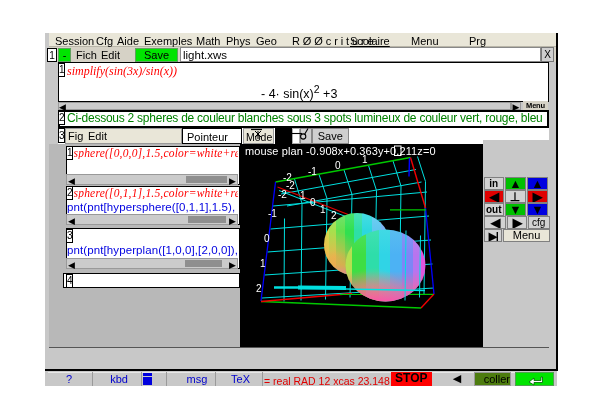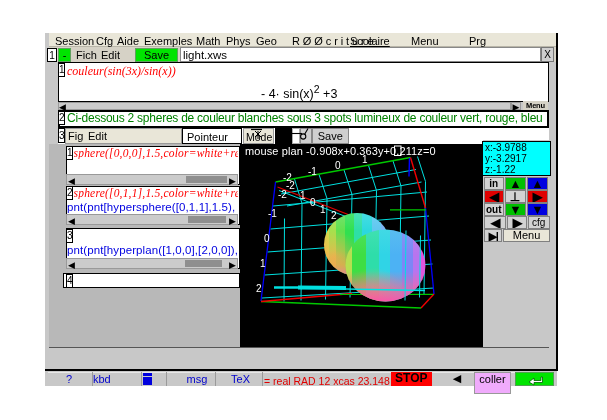--- a/index.html
+++ b/index.html
@@ -41,21 +41,21 @@
 <div class="gbtn" style="left:58px;top:47.5px;width:13px;height:14px;font:11px 'Liberation Sans',sans-serif;line-height:13px;">-</div>
 <div class="abs" style="left:76px;top:49px;font:11px 'Liberation Sans',sans-serif;color:#000;">Fich</div>
 <div class="abs" style="left:101px;top:49px;font:11px 'Liberation Sans',sans-serif;color:#000;">Edit</div>
 <div class="gbtn" style="left:135px;top:47.5px;width:43px;height:14px;font:11px 'Liberation Sans',sans-serif;line-height:13px;">Save</div>
 <div class="abs" style="left:180px;top:47px;width:361px;height:15px;background:#fff;border:1px solid #888;"></div>
 <div class="abs" style="left:183px;top:48.5px;font:11.5px 'Liberation Sans',sans-serif;color:#000;">light.xws</div>
 <div class="abs" style="left:541px;top:47px;width:13px;height:15px;background:#cfcfcf;border:1px solid #777;font:10px 'Liberation Sans',sans-serif;text-align:center;line-height:13px;">X</div>
 
 <div class="abs" style="left:58px;top:62px;width:491px;height:39.5px;background:#fff;border:1px solid #000;"></div>
 <div class="numbox" style="left:58px;top:63px;width:7px;height:14px;">1</div>
-<div class="abs" style="left:67px;top:64px;font:italic 12px 'Liberation Serif',serif;color:#f00;">couleur(sin(3x)/sin(x))</div>
+<div class="abs" style="left:67px;top:64px;font:italic 12px 'Liberation Serif',serif;color:#f00;">simplify(sin(3x)/sin(x))</div>
 <div class="abs" style="left:261px;top:83px;font:12.5px 'Liberation Sans',sans-serif;color:#000;">- 4·&nbsp;sin(x)<sup style="font-size:10.5px;">2</sup> +3</div>
 
 <div class="sbtrack" style="left:58px;top:102px;width:453px;height:7.5px;"></div>
 <div class="arr" style="left:59px;top:101.5px;">◀</div>
 <div class="abs" style="left:511px;top:101.5px;width:10px;height:8px;background:#cbcbcb;border:1px solid #999;"></div>
 <div class="arr" style="left:512.5px;top:101.5px;">▶</div>
 <div class="abs" style="left:523px;top:101px;width:25px;height:9px;background:#d6d2c6;font:bold 7.5px 'Liberation Sans',sans-serif;text-align:center;line-height:9px;letter-spacing:-0.2px;">Menu</div>
 
 <div class="abs" style="left:58px;top:109.5px;width:491px;height:18.5px;background:#fff;border:2px solid #000;"></div>
 <div class="numbox" style="left:58px;top:110.5px;width:7px;height:14px;">2</div>
@@ -246,21 +246,20 @@
  <text x="264" y="241">0</text>
  <text x="260" y="266">1</text>
  <text x="256" y="291">2</text>
 </g>
 <text x="245" y="154" font-family="Liberation Sans, sans-serif" font-size="11" letter-spacing="0.1" fill="#ffffff">mouse plan -0.908x+0.363y+0.211z=0</text>
 <rect x="394.5" y="145.5" width="6.5" height="9.5" fill="none" stroke="#ffffff" stroke-width="1"></rect>
 </svg>
 </div>
 
 <div class="abs" style="left:483px;top:140px;width:72px;height:206.5px;background:#c8c8c8;"></div>
-<div class="abs" style="left:482px;top:140.5px;width:69px;height:35px;background:#00ffff;border:1px solid #000;font:10px 'Liberation Sans',sans-serif;color:#000;line-height:11px;padding-left:2px;">x:-3.9788<br>y:-3.2917<br>z:-1.22</div>
 <div class="abs" style="left:483px;top:176px;width:68px;height:65px;font:bold 10px 'Liberation Sans',sans-serif;color:#000;">
  <div class="abs ctl" style="left:1px;top:1px;width:19.5px;height:12.5px;background:#d2d2d2;">in</div>
  <div class="abs ctl cta" style="left:21.5px;top:1px;width:21px;height:12.5px;background:#00c000;">▲</div>
  <div class="abs ctl cta" style="left:43.5px;top:1px;width:21px;height:12.5px;background:#0000e0;">▲</div>
  <div class="abs ctl cta" style="left:1px;top:14px;width:19.5px;height:12.5px;background:#e00000;">◀</div>
  <div class="abs ctl" style="left:21.5px;top:14px;width:21px;height:12.5px;background:#d2d2d2;font-size:12px;line-height:13px;">⊥</div>
  <div class="abs ctl cta" style="left:43.5px;top:14px;width:21px;height:12.5px;background:#e00000;">▶</div>
  <div class="abs ctl" style="left:1px;top:27px;width:19.5px;height:12.5px;background:#d2d2d2;">out</div>
  <div class="abs ctl cta" style="left:21.5px;top:27px;width:21px;height:12.5px;background:#00c000;">▼</div>
  <div class="abs ctl cta" style="left:43.5px;top:27px;width:21px;height:12.5px;background:#0000e0;">▼</div>
@@ -268,31 +267,31 @@
  <div class="abs ctl cta" style="left:24px;top:40px;width:20px;height:12.5px;background:#d2d2d2;">▶</div>
  <div class="abs ctl" style="left:45px;top:40px;width:21.5px;height:12.5px;background:#d2d2d2;font-weight:normal;">cfg</div>
  <div class="abs ctl" style="left:1px;top:53px;width:18px;height:12.5px;background:#d2d2d2;font-size:11px;line-height:12px;letter-spacing:-1.5px;">▶|</div>
  <div class="abs ctl" style="left:20px;top:53px;width:47px;height:13px;background:#e9e6d8;font-weight:normal;font-size:11px;">Menu</div>
 </div>
 
 <div class="abs" style="left:49px;top:346.5px;width:500px;height:1px;background:#555;"></div>
 
 <div class="abs" style="left:48px;top:371.5px;width:506px;height:14.5px;background:#c8c8c8;border-top:1px solid #e8e8e8;"></div>
 <div class="abs" style="left:48px;top:372px;width:42px;height:14px;color:#0000cd;font:11px 'Liberation Sans',sans-serif;text-align:center;line-height:14px;">?</div>
-<div class="abs" style="left:93px;top:372px;width:52px;height:18px;color:#0000cd;font:11px 'Liberation Sans',sans-serif;line-height:14px;">kbd</div>
+<div class="abs" style="left:93px;top:372px;width:52px;height:18px;color:#0000cd;font:11px 'Liberation Sans',sans-serif;text-align:center;line-height:14px;">kbd</div>
 <div class="abs" style="left:143px;top:373px;width:9px;height:3px;background:#0000dd;"></div>
 <div class="abs" style="left:143px;top:377.2px;width:9px;height:7.8px;background:#0000dd;"></div>
 <div class="abs" style="left:175px;top:372px;width:44px;height:14px;color:#0000cd;font:11px 'Liberation Sans',sans-serif;text-align:center;line-height:14px;">msg</div>
 <div class="abs" style="left:222px;top:372px;width:37px;height:14px;color:#0000cd;font:11px 'Liberation Sans',sans-serif;text-align:center;line-height:14px;">TeX</div>
 <div class="abs" style="left:92px;top:372px;width:1px;height:14px;background:#9a9a9a;"></div>
 <div class="abs" style="left:141px;top:372px;width:1px;height:14px;background:#9a9a9a;"></div>
 <div class="abs" style="left:166px;top:372px;width:1px;height:14px;background:#9a9a9a;"></div>
 <div class="abs" style="left:215px;top:372px;width:1px;height:14px;background:#9a9a9a;"></div>
 <div class="abs" style="left:262px;top:372px;width:1px;height:14px;background:#9a9a9a;"></div>
 <div class="abs" style="left:264px;top:374.5px;width:126px;height:12px;overflow:hidden;font:10.5px 'Liberation Sans',sans-serif;color:#e00000;white-space:nowrap;">= real RAD 12 xcas 23.148M</div>
 <div class="abs" style="left:390.5px;top:372px;width:41.5px;height:14px;background:#ff0000;color:#000;font:bold 12px 'Liberation Sans',sans-serif;text-align:center;line-height:13.5px;">STOP</div>
 <div class="abs" style="left:443px;top:372px;width:28px;height:14px;color:#000;font:11px 'Liberation Sans',sans-serif;text-align:center;line-height:13px;">◀</div>
-<div class="abs" style="left:474px;top:372px;width:37px;height:22px;border:1px solid #999;background:#f0abfc;color:#000;font:11px 'Liberation Sans',sans-serif;text-align:center;line-height:13px;">coller</div>
+<div class="abs" style="left:474px;top:372px;width:37px;height:14px;border:1px solid #999;background:#4d7c0f;color:#000;font:11px 'Liberation Sans',sans-serif;text-align:right;line-height:13px;">coller</div>
 <div class="abs" style="left:515px;top:372px;width:39px;height:14px;background:#00e400;border:1px solid #50a050;text-align:center;">
  <svg width="18" height="11" viewBox="0 0 18 11" style="margin-top:0.5px;">
         <path d="M3 6 L8 2 L8 4.5 L15 4.5 L15 1 L16.5 1 L16.5 6.5 L8 6.5 L8 9 Z" fill="#ffffff" stroke="#006000" stroke-width="0.8"></path>
       </svg>
 </div>
 </div>
 </body></html>

